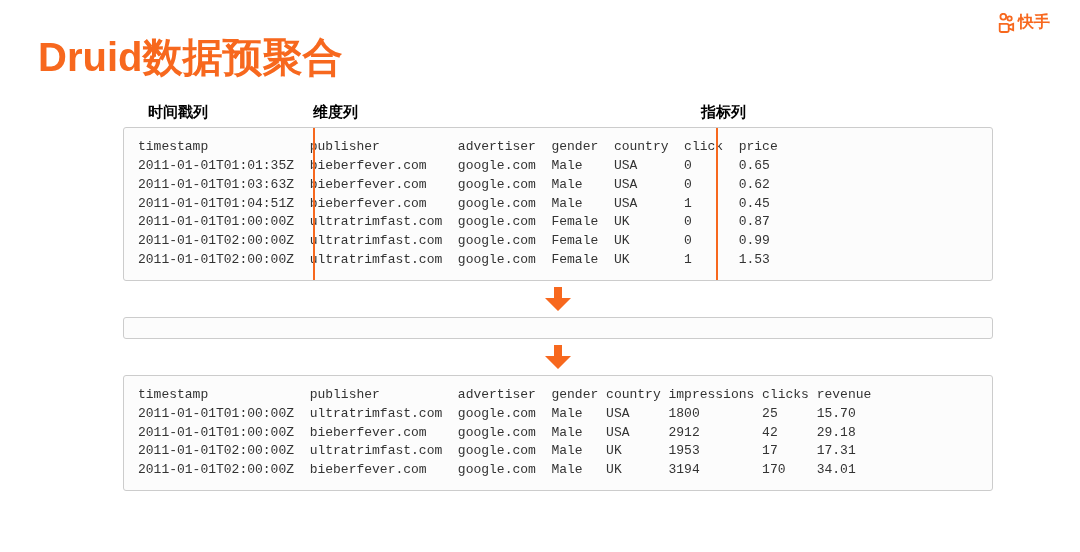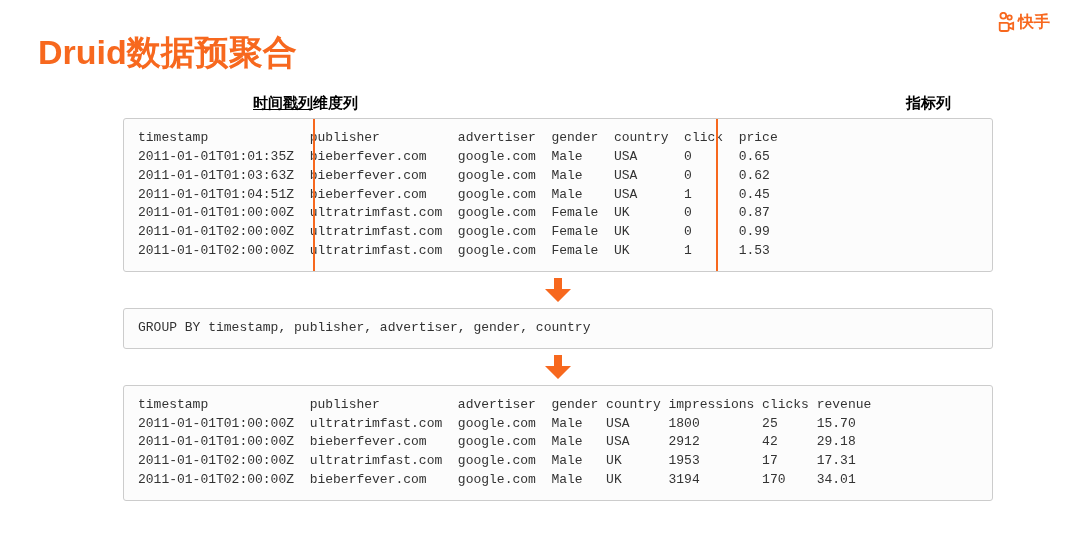--- a/index.html
+++ b/index.html
@@ -9,51 +9,51 @@
       background: #fff;
       font-family: Arial, "Microsoft YaHei", sans-serif;
       position: relative;
       padding: 30px 38px;
     }
     .logo {
       position: absolute;
       top: 12px;
       right: 30px;
       display: flex;
-      align-items: flex-start;
+      align-items: center;
       gap: 3px;
     }
     .logo-icon {
       width: 18px;
       height: 20px;
     }
     .logo-text {
       color: #f7681e;
       font-size: 16px;
       font-weight: bold;
     }
     .title {
       color: #f7681e;
-      font-size: 34px;
+      font-size: 40px;
       font-weight: bold;
       margin-bottom: 18px;
     }
     .content {
       margin-left: 85px;
       width: 870px;
     }
     .labels {
       display: flex;
       font-size: 15px;
       font-weight: bold;
       margin-bottom: 5px;
     }
-    .label1 { width: 190px; text-align: right; padding-left: 25px; text-decoration: underline; }
+    .label1 { width: 190px; text-align: left; padding-left: 25px; }
     .label2 { width: 388px; text-align: left; }
-    .label3 { width: 250px; text-align: right; }
+    .label3 { width: 250px; text-align: left; }
     .box {
       border: 1px solid #ccc;
       border-radius: 3px;
       background: #fcfcfc;
       padding: 10px 14px;
       font-family: "Courier New", monospace;
       font-size: 13px;
       line-height: 1.45;
       color: #333;
       position: relative;
@@ -114,21 +114,20 @@
 2011-01-01T02:00:00Z  ultratrimfast.com  google.com  Female  UK       1      1.53</div>
   </div>
 
   <div class="arrow">
     <svg width="26" height="24">
         <path d="M 9 0 L 17 0 L 17 11 L 26 11 L 13 24 L 0 11 L 9 11 Z" fill="#f7681e"></path>
       </svg>
   </div>
 
   <div class="box">
-    <div class="mono">GROUP BY timestamp, publisher, advertiser, gender, country</div>
   </div>
 
   <div class="arrow">
     <svg width="26" height="24">
         <path d="M 9 0 L 17 0 L 17 11 L 26 11 L 13 24 L 0 11 L 9 11 Z" fill="#f7681e"></path>
       </svg>
   </div>
 
   <div class="box">
     <div class="data-table mono" id="table2">timestamp             publisher          advertiser  gender country impressions clicks revenue

